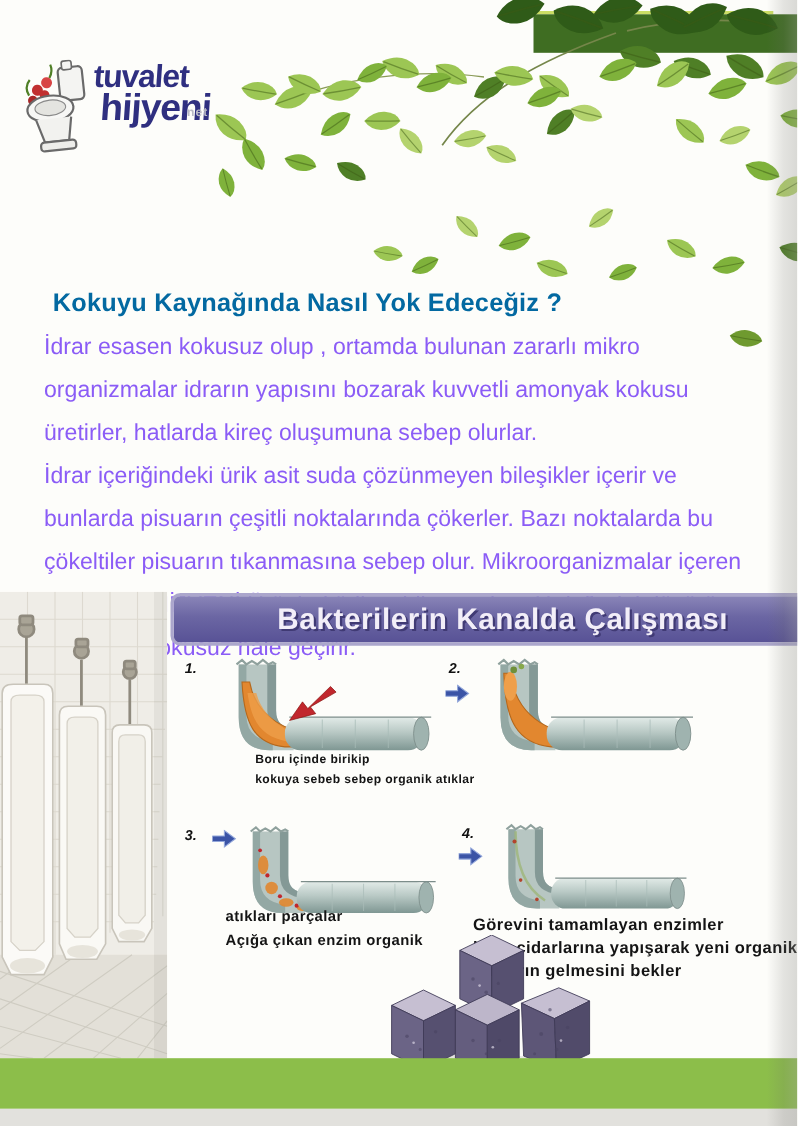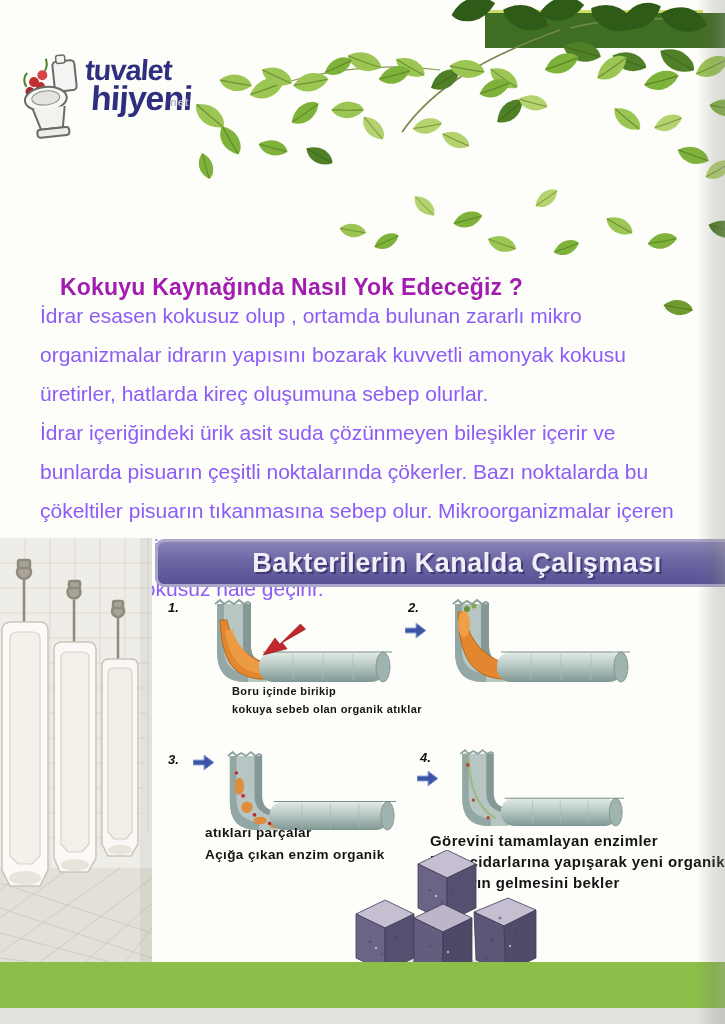--- a/index.html
+++ b/index.html
@@ -12,22 +12,22 @@
   .logo-icon{position:absolute;left:0;top:2px;}
   .logo-text{position:absolute;left:62px;top:4px;color:#2f2f80;font-weight:bold;
              transform:skewX(-4deg);line-height:1;}
   .logo-word1{display:block;font-size:29px;letter-spacing:-1px;}
   .logo-word2{display:block;font-size:34px;letter-spacing:-1px;margin-top:-4px;margin-left:8px;}
   .logo-suffix{position:absolute;left:148px;top:44px;font-size:11px;font-weight:bold;color:#b9b9c4;letter-spacing:1px;}
   
   .leaves{position:absolute;left:190px;top:0;}
   .lone-leaf{position:absolute;left:662px;top:292px;}
   
-  .heading{position:absolute;left:44px;top:258px;margin:16px;font-size:23px;font-weight:bold;
-           color:#a21caf;letter-spacing:0.2px;}
+  .heading{position:absolute;left:44px;top:258px;margin:4px;font-size:23px;font-weight:bold;
+           color:#0369a1;letter-spacing:0.2px;}
   .bodytext{position:absolute;left:40px;top:296px;width:655px;font-size:21px;
             line-height:39px;color:#8b5cf6;}
   .bodytext p{margin:0;}
   
   .photo{position:absolute;left:0;top:538px;}
   
   .banner{position:absolute;left:155px;top:539px;width:604px;height:48px;box-sizing:border-box;
           border:3px solid #aba6cc;border-radius:9px;
           background:linear-gradient(180deg,#8a85b8 0%,#6b66a3 45%,#585296 100%);
           display:flex;align-items:center;justify-content:center;}
@@ -240,21 +240,21 @@
       <use href="#pipeBack"></use>
       <path d="M27,24 C29,62 38,80 66,83 L92,83 C98,83 99,77 97,72 C70,70 40,58 34,24 Z" fill="#e2872f" stroke="#b5681c" stroke-width="1"></path>
       <path d="M32,34 C36,62 46,74 68,78 L84,78 C78,70 48,64 40,34 Z" fill="#ef9f4a" opacity="0.8"></path>
       <use href="#pipeFront"></use>
       <g transform="translate(78,32) rotate(12)">
         <path d="M34,-6 L14,12 L20,17 L-2,28 L6,9 L12,14 L28,-10 Z" fill="#c1272d" stroke="#8c1712" stroke-width="0.6"></path>
       </g>
     </svg>
     <div class="caption cap-sm" style="left:35px;top:86px;">
       <div>Boru içinde birikip</div>
-      <div>kokuya sebeb olan organik atıklar</div>
+      <div>kokuya sebeb sebep organik atıklar</div>
     </div>
   </div>
 
   <div class="step" style="left:403px;top:596px;width:280px;height:130px;">
     <span class="step-number" style="left:5px;top:4px;">2.</span>
     <svg class="step-arrow" width="22" height="18" viewBox="0 0 22 18" style="left:2px;top:26px;">
         <use href="#bluearrow"></use>
       </svg>
     <svg class="pipe" width="200" height="92" viewBox="0 0 200 92" style="left:28px;top:0;">
       <use href="#pipeBack"></use>

